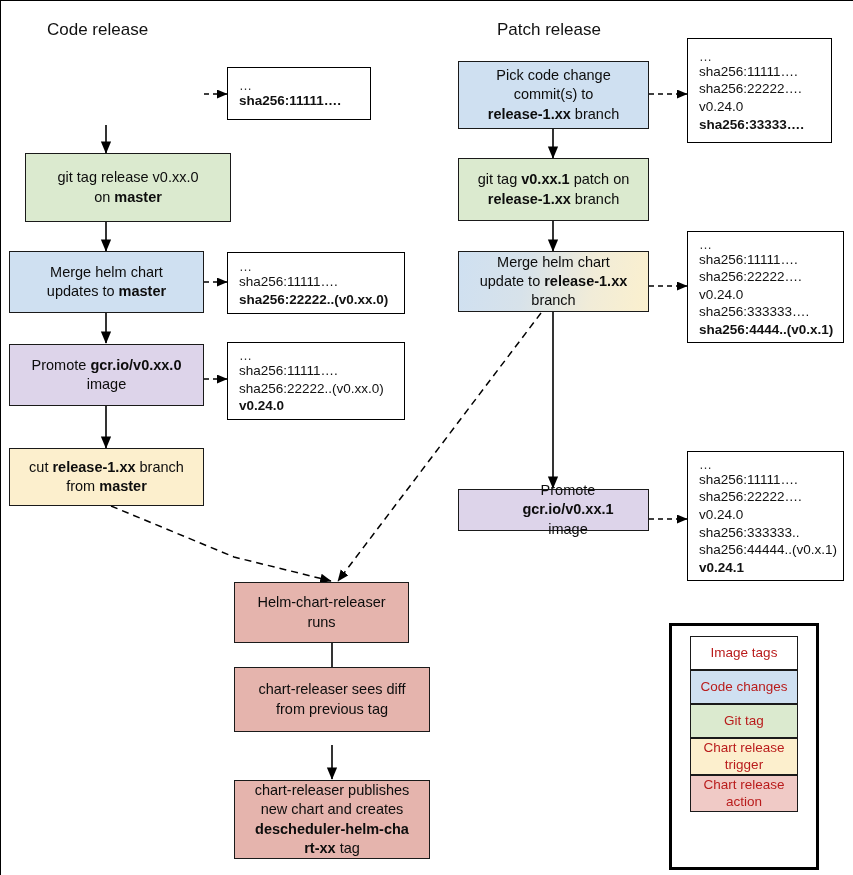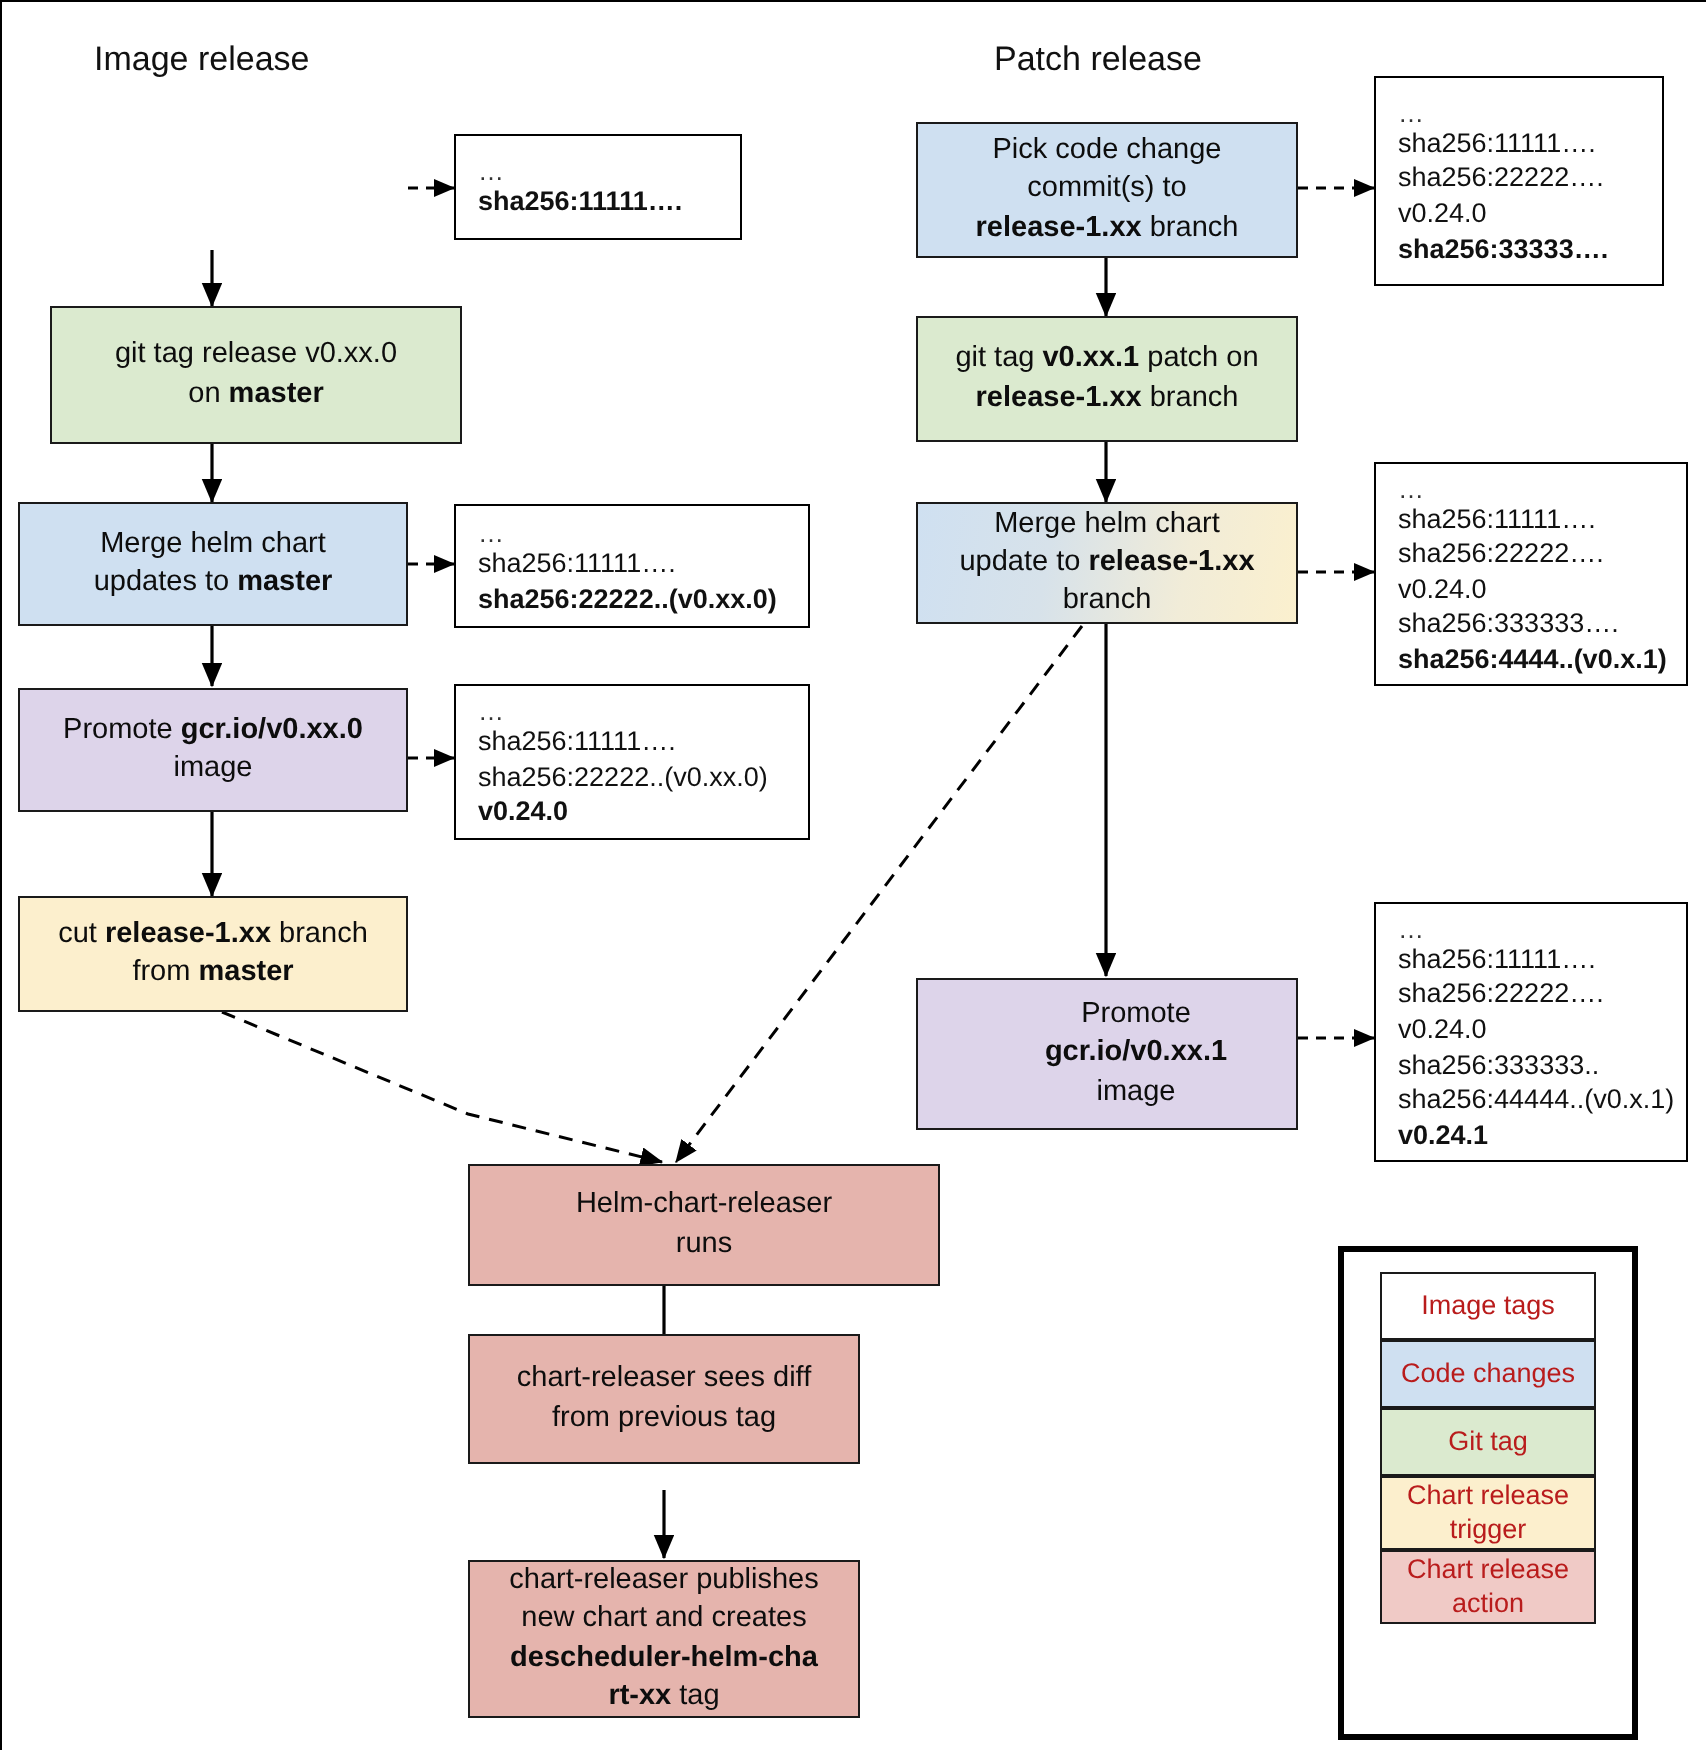--- a/index.html
+++ b/index.html
@@ -136,21 +136,21 @@
     <line x1="648" y1="285" x2="686" y2="285" stroke="#000" stroke-width="1.4" stroke-dasharray="5,4" marker-end="url(#ah)"></line>
     <line x1="648" y1="518" x2="686" y2="518" stroke="#000" stroke-width="1.4" stroke-dasharray="5,4" marker-end="url(#ah)"></line>
 
     <polyline points="110,505 233,556 330,580" fill="none" stroke="#000" stroke-width="1.5" stroke-dasharray="7,5" marker-end="url(#ah)"></polyline>
     <line x1="540" y1="312" x2="337" y2="580" stroke="#000" stroke-width="1.5" stroke-dasharray="7,5" marker-end="url(#ah)"></line>
 
     <line x1="331" y1="642" x2="331" y2="678" stroke="#000" stroke-width="1.6" marker-end="url(#ah)"></line>
     <line x1="331" y1="744" x2="331" y2="778" stroke="#000" stroke-width="1.6" marker-end="url(#ah)"></line>
   </svg>
 
-  <div class="col-title" style="left:46px; top:19px;">Image release</div>
+  <div class="col-title" style="left:46px; top:19px;">Code release</div>
   <div class="col-title" style="left:496px; top:19px;">Patch release</div>
 
 
   <div class="node green" style="left:24px; top:152px; width:206px; height:69px;">
     <span class="txt">git tag release v0.xx.0<br>on <b>master</b></span>
   </div>
 
   <div class="node blue" style="left:8px; top:250px; width:195px; height:62px;">
     <span class="txt">Merge helm chart<br>updates to <b>master</b></span>
   </div>
@@ -168,25 +168,25 @@
   </div>
 
   <div class="node green" style="left:457px; top:157px; width:191px; height:63px;">
     <span class="txt">git tag <b>v0.xx.1</b> patch on<br><b>release-1.xx</b> branch</span>
   </div>
 
   <div class="node grad" style="left:457px; top:250px; width:191px; height:61px;">
     <span class="txt">Merge helm chart<br>update to <b>release-1.xx</b><br>branch</span>
   </div>
 
-  <div class="node purple" style="left:457px; top:488px; width:191px; height:76px;padding-left:35px;">
+  <div class="node purple" style="left:457px; top:488px; width:191px; height:42px;padding-left:35px;">
     <span class="txt">Promote <b>gcr.io/v0.xx.1</b><br>image</span>
   </div>
 
-  <div class="node salmon" style="left:233px; top:581px; width:236px; height:61px;">
+  <div class="node salmon" style="left:233px; top:581px; width:175px; height:61px;">
     <span class="txt">Helm-chart-releaser<br>runs</span>
   </div>
 
   <div class="node salmon" style="left:233px; top:666px; width:196px; height:65px;">
     <span class="txt">chart-releaser sees diff<br>from previous tag</span>
   </div>
 
   <div class="node salmon" style="left:233px; top:779px; width:196px; height:79px;justify-content:flex-end;">
     <span class="txt">chart-releaser publishes<br>new chart and creates<br><b>descheduler-helm-cha</b><br><b>rt-xx</b> tag</span>
   </div>

